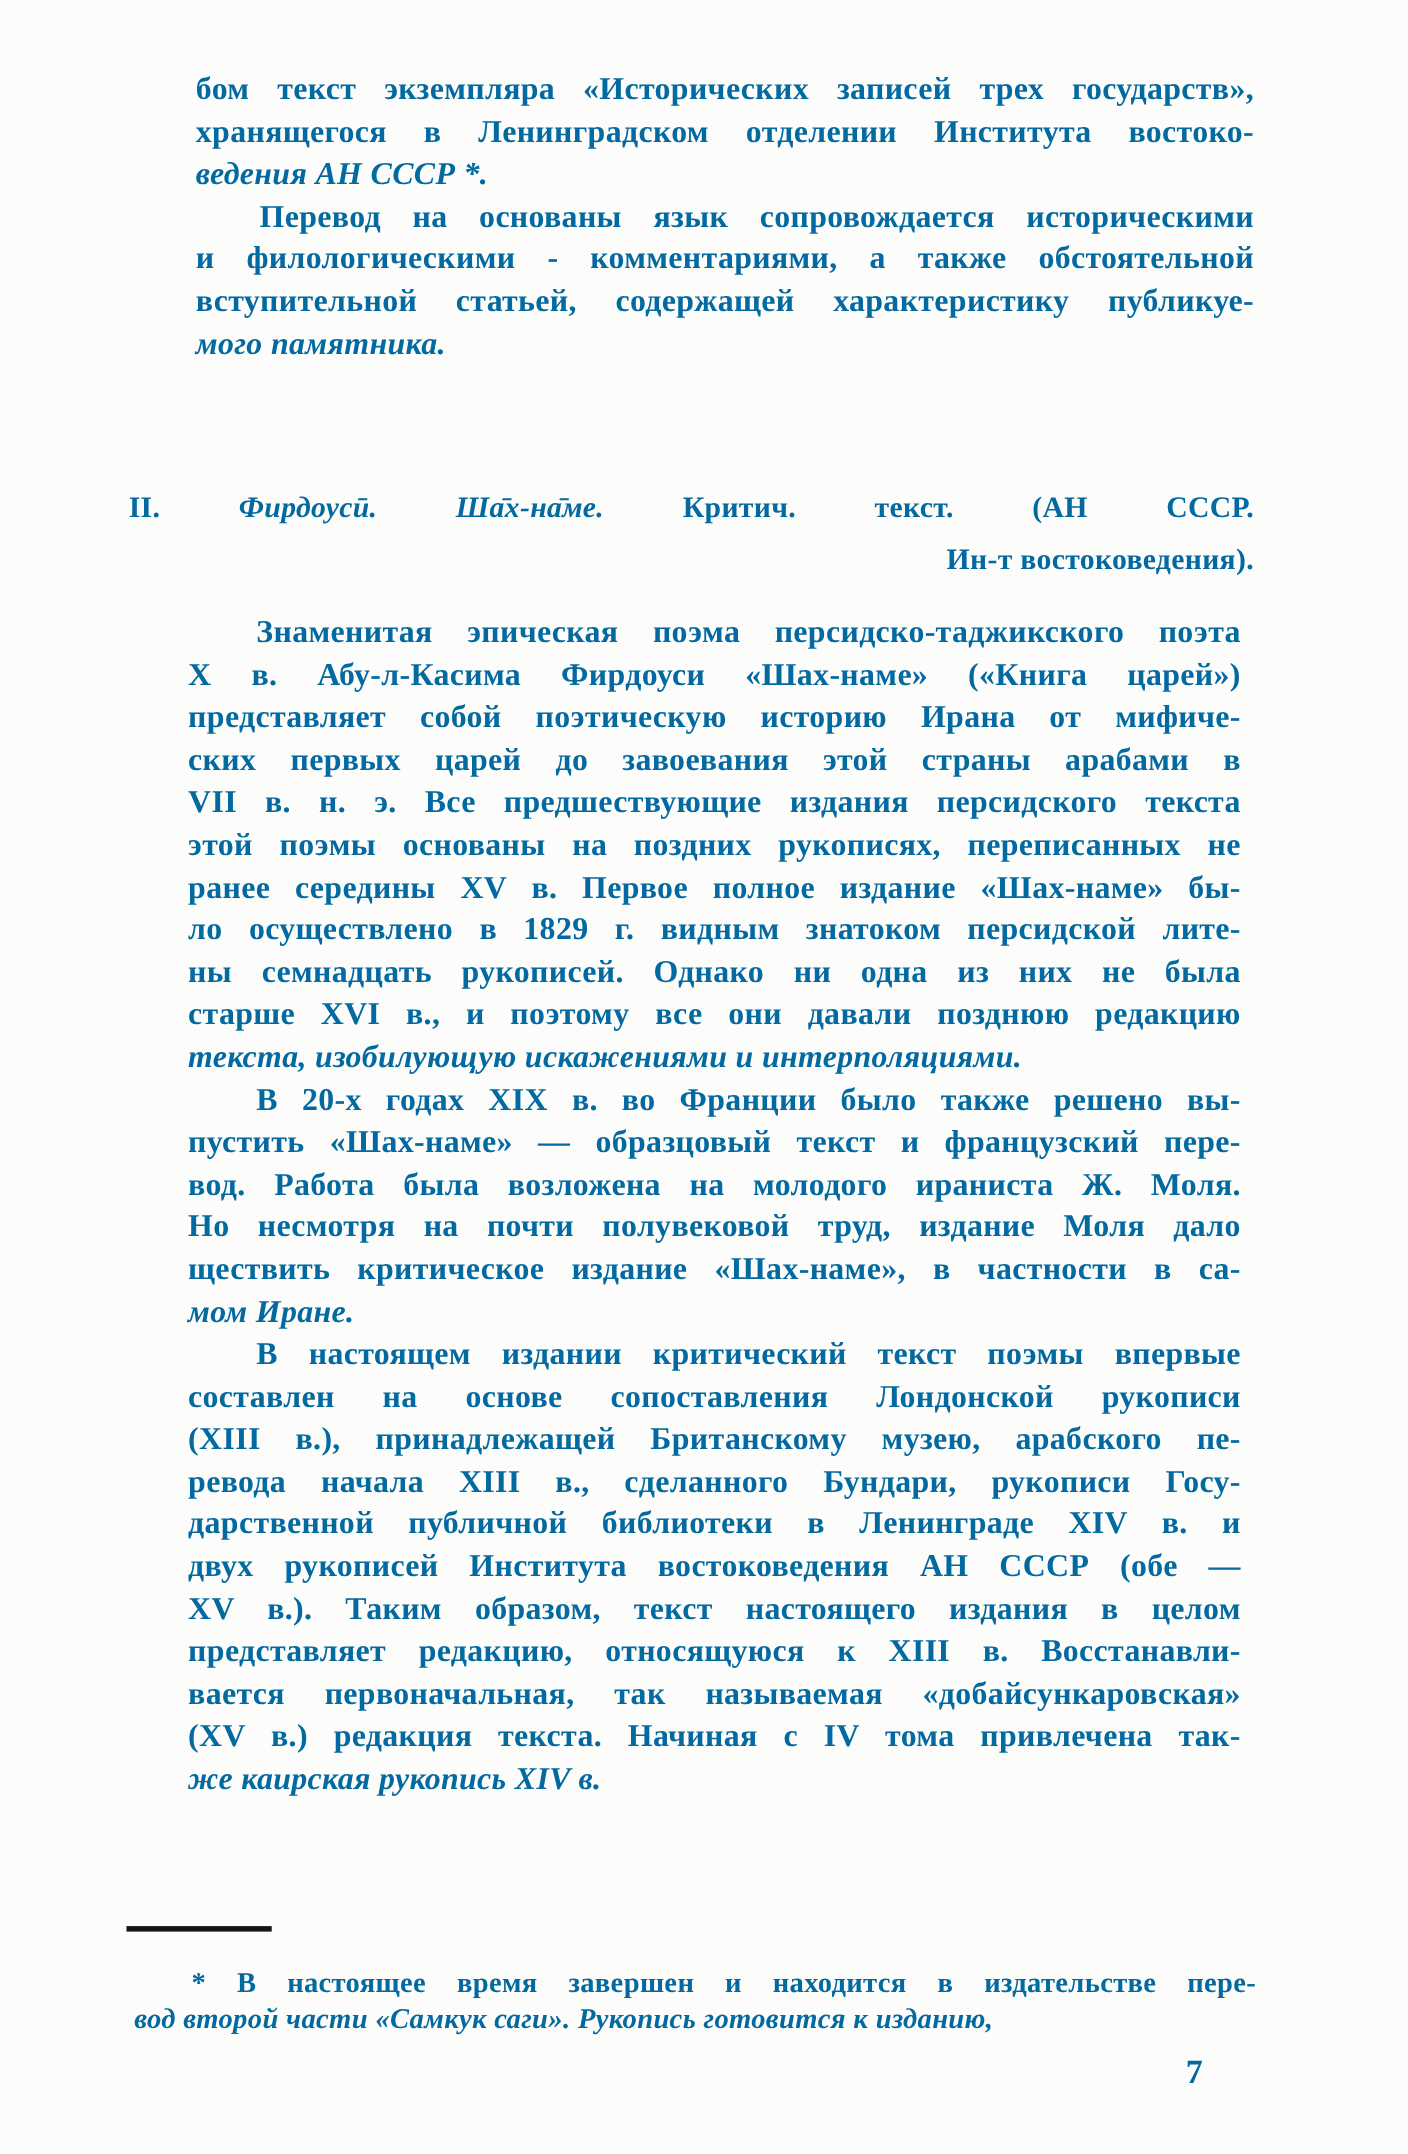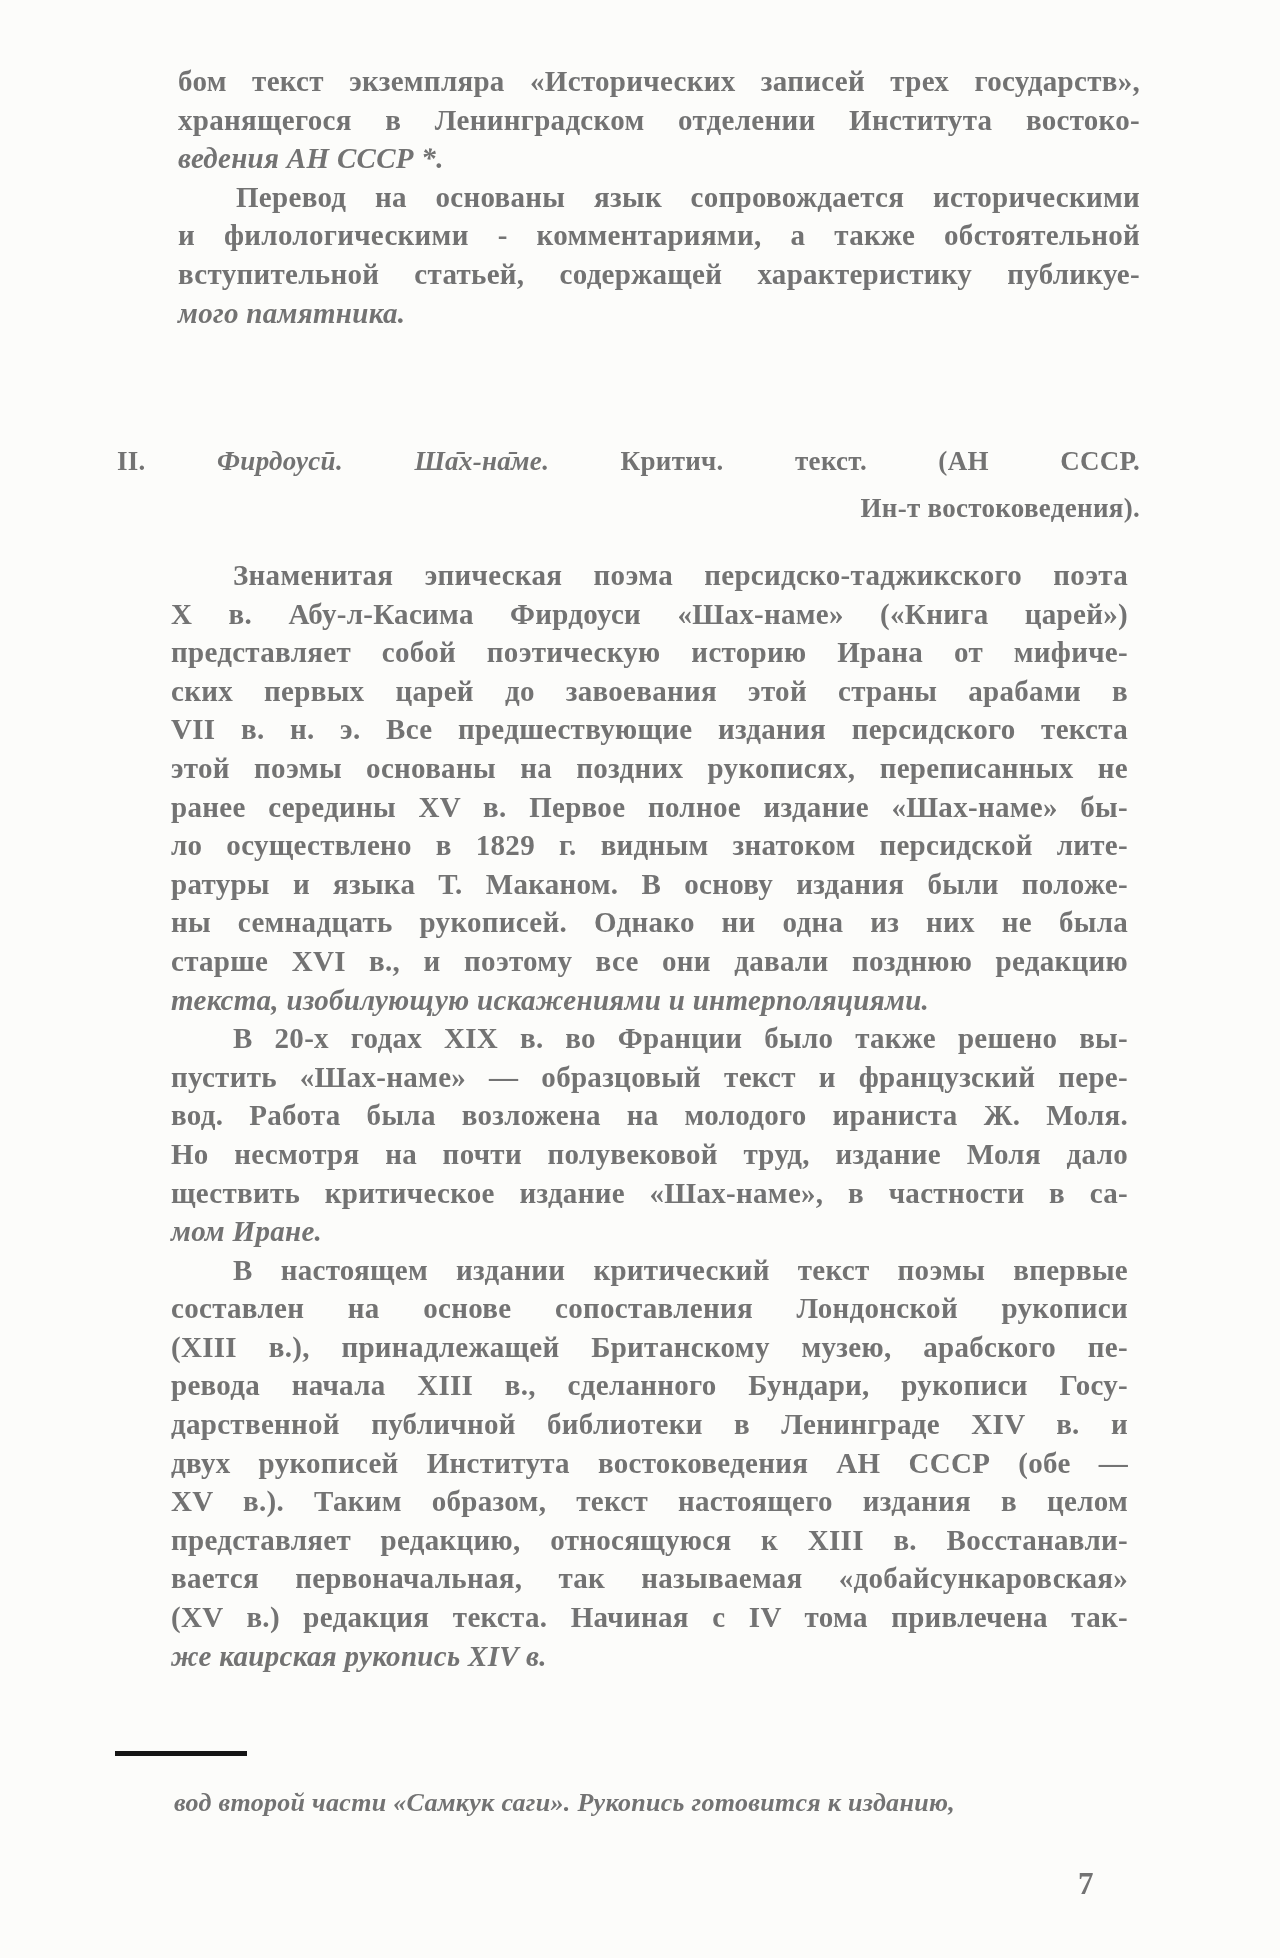--- a/index.html
+++ b/index.html
@@ -5,21 +5,21 @@
   html, body { margin: 0; padding: 0; }
   body {
     width: 1280px; height: 1958px;
     background: #fcfcfa;
     overflow: hidden;
     font-family: "Liberation Serif", "DejaVu Serif", serif;
   }
   .page {
     position: relative;
     width: 1280px; height: 1958px;
-    color: #737373;
+    color: #0369a1;
     font-weight: 600;
   }
   
   .tline {
     text-align: justify;
     text-align-last: justify;
     letter-spacing: 0.3px;
   }
   .tline-last {
     text-align: left;
@@ -101,21 +101,20 @@
   <div class="body-block">
     <div class="para-indent">
         <div class="tline">Знаменитая эпическая поэма персидско-таджикского поэта</div>
         <div class="tline">X в. Абу-л-Касима Фирдоуси «Шах-наме» («Книга царей»)</div>
         <div class="tline">представляет собой поэтическую историю Ирана от мифиче-</div>
         <div class="tline">ских первых царей до завоевания этой страны арабами в</div>
         <div class="tline">VII в. н. э. Все предшествующие издания персидского текста</div>
         <div class="tline">этой поэмы основаны на поздних рукописях, переписанных не</div>
         <div class="tline">ранее середины XV в. Первое полное издание «Шах-наме» бы-</div>
         <div class="tline">ло осуществлено в 1829 г. видным знатоком персидской лите-</div>
-        <div class="tline">ратуры и языка Т. Маканом. В основу издания были положе-</div>
         <div class="tline">ны семнадцать рукописей. Однако ни одна из них не была</div>
         <div class="tline">старше XVI в., и поэтому все они давали позднюю редакцию</div>
         <div class="tline tline-last">текста, изобилующую искажениями и интерполяциями.</div>
       </div>
     <div class="para-indent">
         <div class="tline">В 20-х годах XIX в. во Франции было также решено вы-</div>
         <div class="tline">пустить «Шах-наме» — образцовый текст и французский пере-</div>
         <div class="tline">вод. Работа была возложена на молодого ираниста Ж. Моля.</div>
         <div class="tline">Но несмотря на почти полувековой труд, издание Моля дало</div>
         <div class="tline">ществить критическое издание «Шах-наме», в частности в са-</div>
@@ -132,18 +131,19 @@
         <div class="tline">представляет редакцию, относящуюся к XIII в. Восстанавли-</div>
         <div class="tline">вается первоначальная, так называемая «добайсункаровская»</div>
         <div class="tline">(XV в.) редакция текста. Начиная с IV тома привлечена так-</div>
         <div class="tline tline-last">же каирская рукопись XIV в.</div>
       </div>
   </div>
 
   <div class="footnote-rule"></div>
 
   <div class="footnote-block">
+      <div class="tline">* В настоящее время завершен и находится в издательстве пере-</div>
       <div class="tline tline-last">вод второй части «Самкук саги». Рукопись готовится к изданию,</div>
     </div>
 
   <div class="page-number">7</div>
 
 </div>
 
 </body></html>

